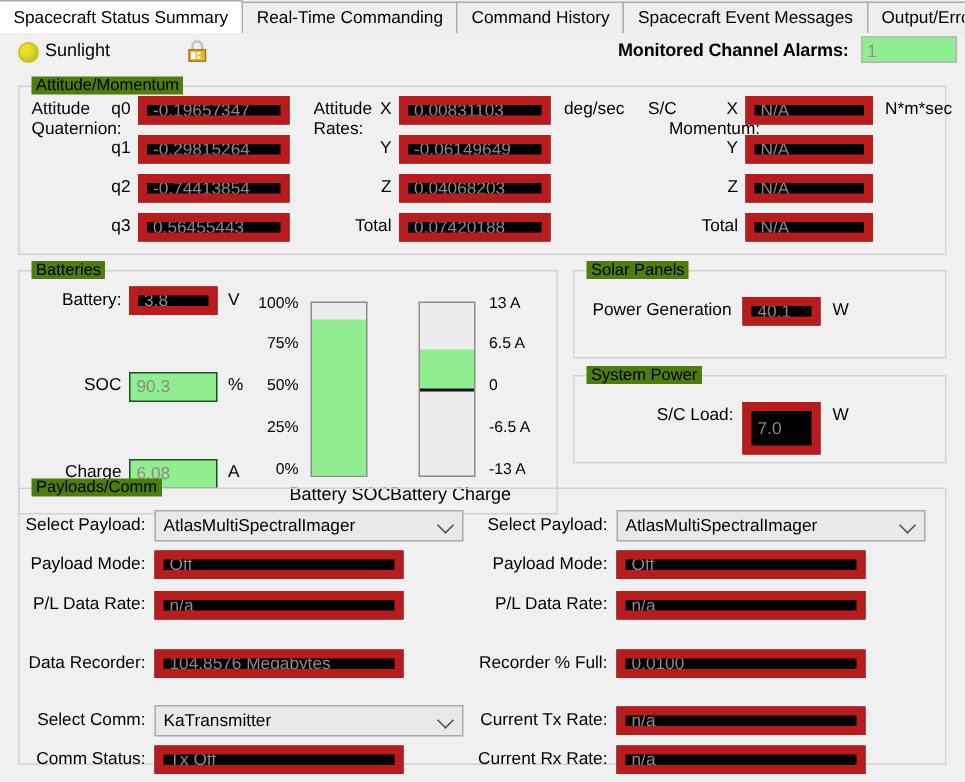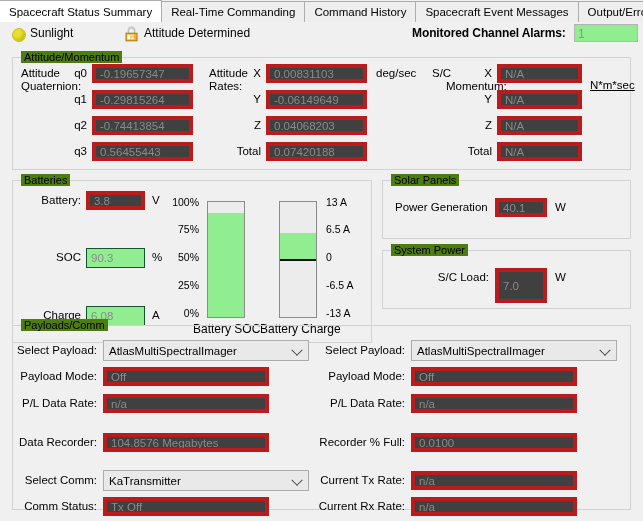--- a/index.html
+++ b/index.html
@@ -67,21 +67,21 @@
     position:absolute;top:-7px;left:8px;background:#4d7c0f;
     padding:0 3px;font-size:11px;color:#000;white-space:nowrap;
   }
 
   .lbl{position:absolute;font-size:11.5px;color:#000;white-space:nowrap;}
   .lbl.r{text-align:right;}
 
   
   .tb{
     position:absolute;box-sizing:border-box;
-    background:#404040;border:4px solid #b91c1c;
+    background:#000000;border:6px solid #b91c1c;
     color:#8a8a8a;font-size:11.5px;
     padding-left:4px;
     display:flex;align-items:center;
     white-space:nowrap;overflow:hidden;
   }
   .tb.green{background:#90ee90;border:1px solid #14532d;}
 
   
   .cb{
     position:absolute;box-sizing:border-box;
@@ -129,21 +129,20 @@
     <div class="sun-label">Sunlight</div>
 
     <svg class="lock-ico" viewBox="0 0 15 16">
       <path d="M4 7 V4.6 A3.5 3.5 0 0 1 11 4.6 V7" fill="none" stroke="#d2d2d2" stroke-width="1.5"></path>
       <path d="M4.6 7 V4.8 A2.9 2.9 0 0 1 10.4 4.8 V7" fill="none" stroke="#b8b8b8" stroke-width="1"></path>
       <rect x="2" y="7.2" width="11" height="7.6" fill="#f0b429" stroke="#a8761a" stroke-width="1"></rect>
       <rect x="3.4" y="8.7" width="3" height="4.6" fill="#ffffff"></rect>
       <rect x="7.3" y="8.7" width="2.3" height="1.6" fill="#ffffff"></rect>
       <rect x="7.3" y="11.3" width="2.3" height="2" fill="#ffffff"></rect>
     </svg>
-    <div class="att-label">Attitude Determined</div>
 
     <div class="alarms-label">Monitored Channel Alarms:</div>
     <div class="alarms-box">1</div>
   </div>
 
   <div class="gb" style="left:12px;top:35px;width:619px;height:113px;">
     <div class="gbl">Attitude/Momentum</div>
 
     <div class="lbl" style="left:8px;top:9px;">Attitude</div>
     <div class="lbl" style="left:8px;top:22px;">Quaternion:</div>
@@ -179,21 +178,21 @@
     <div class="lbl r" style="left:455px;top:9px;width:24px;">X</div>
     <div class="lbl r" style="left:455px;top:35px;width:24px;">Y</div>
     <div class="lbl r" style="left:455px;top:61px;width:24px;">Z</div>
     <div class="lbl r" style="left:443px;top:87px;width:36px;">Total</div>
 
     <div class="tb" style="left:484px;top:6px;width:85px;height:19px;">N/A</div>
     <div class="tb" style="left:484px;top:32px;width:85px;height:19px;">N/A</div>
     <div class="tb" style="left:484px;top:58px;width:85px;height:19px;">N/A</div>
     <div class="tb" style="left:484px;top:84px;width:85px;height:19px;">N/A</div>
 
-    <div class="lbl" style="left:577px;top:21px;text-decoration:underline;">N*m*sec</div>
+    <div class="lbl" style="left:577px;top:9px;">N*m*sec</div>
   </div>
 
   <div class="gb" style="left:12px;top:158px;width:360px;height:163px;">
     <div class="gbl">Batteries</div>
 
     <div class="lbl r" style="left:8px;top:13px;width:60px;">Battery:</div>
     <div class="tb" style="left:73px;top:10px;width:59px;height:19px;">3.8</div>
     <div class="lbl" style="left:139px;top:13px;">V</div>
 
     <div class="lbl r" style="left:8px;top:70px;width:60px;">SOC</div>

